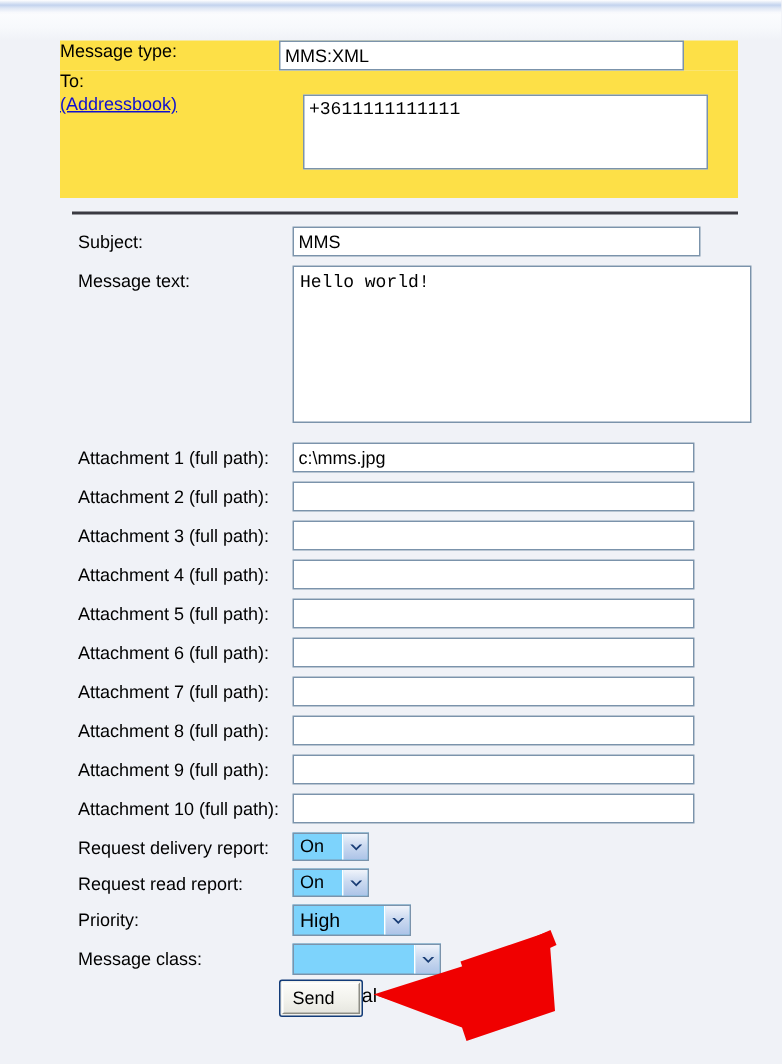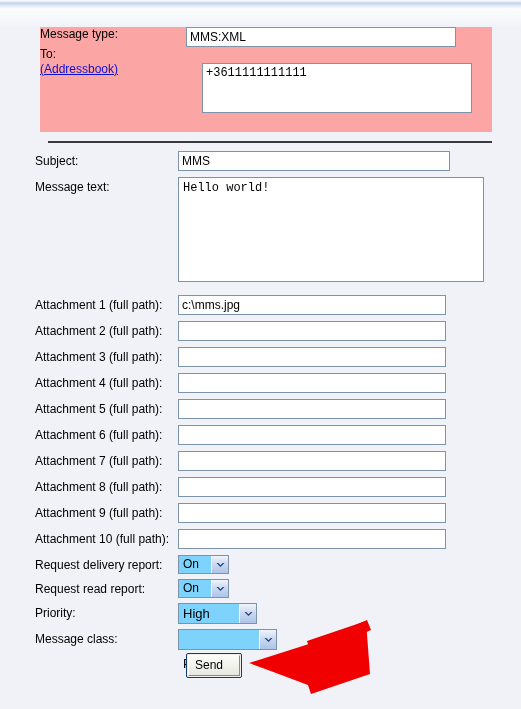--- a/index.html
+++ b/index.html
@@ -41,21 +41,21 @@
   }
 
   
   table.hdr-table {
     border-collapse: collapse;
     margin-left: 40px;
     width: 452px;
     table-layout: fixed;
   }
   table.hdr-table td {
-    background: #fca5a5;
+    background: #fde047;
     padding: 0;
     vertical-align: top;
   }
   td.hdr-label {
     width: 146px;
     padding: 5px 0 5px 8px;
     font-size: 12px;
     line-height: 15px;
   }
   td.hdr-field {
@@ -107,21 +107,21 @@
     border-top: 2px solid #3a3a42;
     margin: 9px 29px 8px 48px;
     height: 0;
   }
 
   
   .row {
     display: flex;
     align-items: flex-start;
     margin-bottom: 6px;
-    padding-left: 35px;
+    padding-left: 52px;
   }
   .row-label {
     width: 143px;
     flex: 0 0 143px;
     font-size: 12px;
     line-height: 17px;
     padding-top: 2px;
   }
   .row-field { flex: 0 0 auto; }
 

